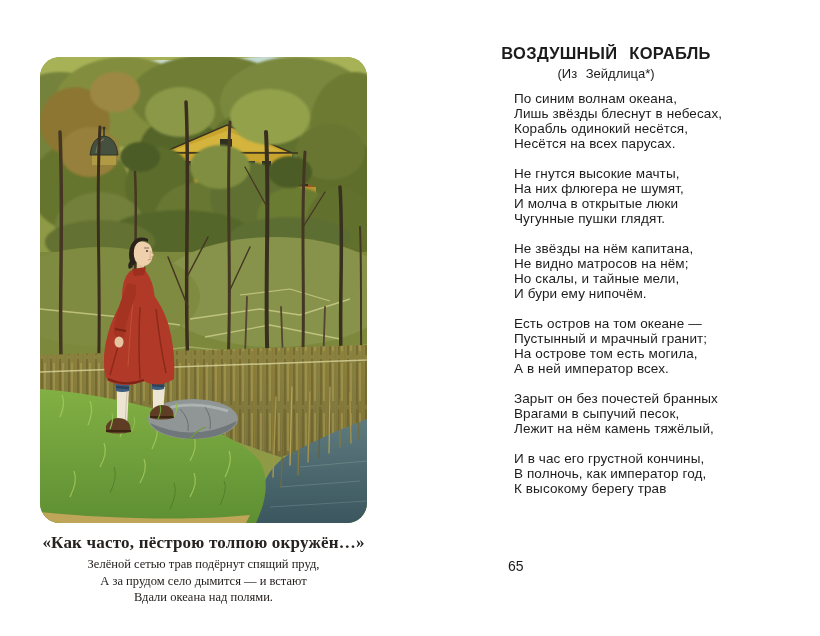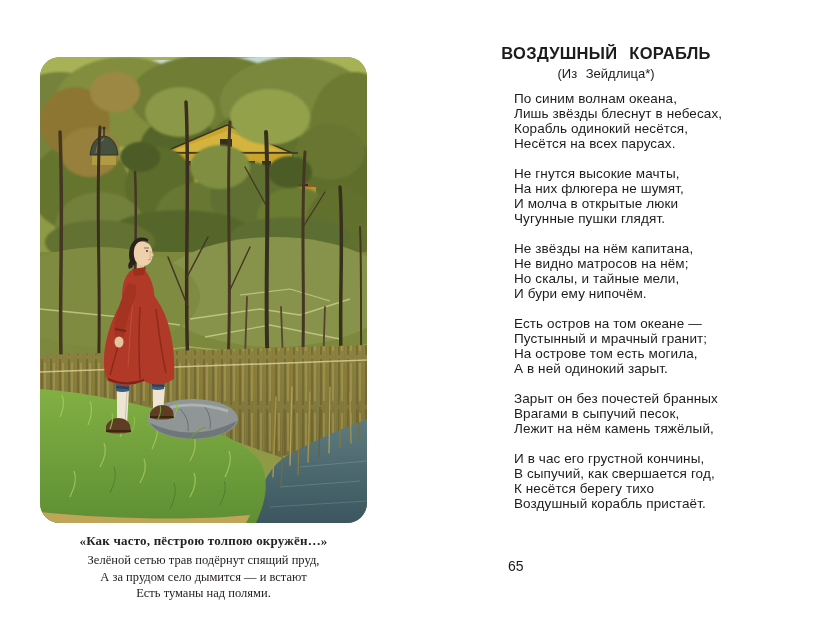--- a/index.html
+++ b/index.html
@@ -12,21 +12,21 @@
   
   .illustration-wrap{
     position:absolute;left:40px;top:57px;width:327px;height:466px;
     border-radius:20px;overflow:hidden;
   }
   .illustration-wrap svg{display:block;width:327px;height:466px;}
   .caption{
     position:absolute;left:40px;top:533px;width:327px;text-align:center;
     font-family:"Liberation Serif",serif;color:#262220;
   }
-  .caption .cap-title{font-size:13px;font-weight:bold;letter-spacing:.2px;margin-bottom:3px;}
+  .caption .cap-title{font-size:17px;font-weight:bold;letter-spacing:.2px;margin-bottom:3px;}
   .caption .cap-line{font-size:12.5px;line-height:16.5px;text-align:center;}
 
   
   .poem-header{position:absolute;left:480px;top:44px;width:252px;text-align:center;}
   .poem-title{font-size:16.5px;font-weight:bold;letter-spacing:.3px;word-spacing:7px;}
   .poem-subtitle{font-size:13px;word-spacing:5px;margin-top:3px;}
   .poem{position:absolute;left:506px;top:91px;width:240px;}
   .stanza{margin:0 0 15px 8px;}
   .verse-line{font-size:13.5px;line-height:15px;letter-spacing:.1px;white-space:nowrap;}
   .page-number{
@@ -287,21 +287,21 @@
           <path d="M134,360 Q138,352 136,346" stroke="#8fbb4f"></path>
           <path d="M150,382 Q158,372 166,370" stroke="#6f9c3a"></path>
         </g>
       </svg>
     </div>
 
     <div class="caption">
       <div class="cap-title">«Как часто, пёстрою толпою окружён…»</div>
       <div class="cap-line">Зелёной сетью трав подёрнут спящий пруд,</div>
       <div class="cap-line">А за прудом село дымится — и встают</div>
-      <div class="cap-line">Есть туманы над полями.</div>
+      <div class="cap-line">Вдали океана над полями.</div>
     </div>
   </div>
 
   <div>
     <div class="poem-header">
       <div class="poem-title">ВОЗДУШНЫЙ КОРАБЛЬ</div>
       <div class="poem-subtitle">(Из Зейдлица*)</div>
     </div>
 
     <div class="poem">
@@ -320,30 +320,29 @@
       <div class="stanza">
         <div class="verse-line">Не звёзды на нём капитана,</div>
         <div class="verse-line">Не видно матросов на нём;</div>
         <div class="verse-line">Но скалы, и тайные мели,</div>
         <div class="verse-line">И бури ему нипочём.</div>
       </div>
       <div class="stanza">
         <div class="verse-line">Есть остров на том океане —</div>
         <div class="verse-line">Пустынный и мрачный гранит;</div>
         <div class="verse-line">На острове том есть могила,</div>
-        <div class="verse-line">А в ней одинокий зарыт.</div>
+        <div class="verse-line">А в ней император всех.</div>
       </div>
       <div class="stanza">
         <div class="verse-line">Зарыт он без почестей бранных</div>
         <div class="verse-line">Врагами в сыпучий песок,</div>
         <div class="verse-line">Лежит на нём камень тяжёлый,</div>
       </div>
       <div class="stanza">
         <div class="verse-line">И в час его грустной кончины,</div>
-        <div class="verse-line">В сыпучий, как свершается год,</div>
-        <div class="verse-line">К несётся берегу тихо</div>
-        <div class="verse-line">Воздушный корабль пристаёт.</div>
+        <div class="verse-line">В полночь, как император год,</div>
+        <div class="verse-line">К высокому берегу трав</div>
       </div>
     </div>
 
     <div class="page-number">65</div>
   </div>
 </div>
 
 </body></html>

